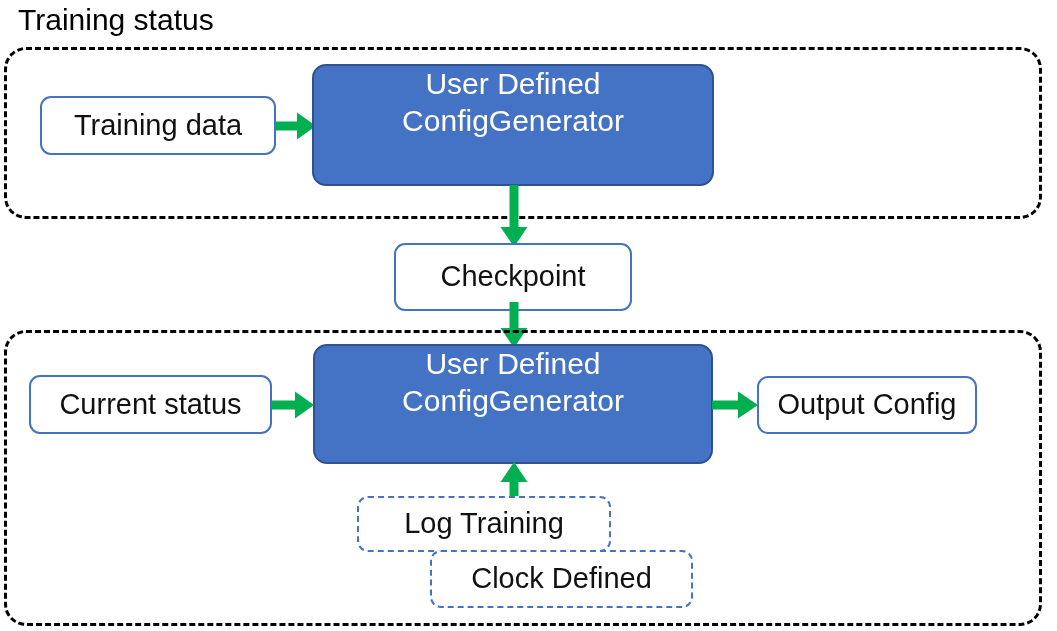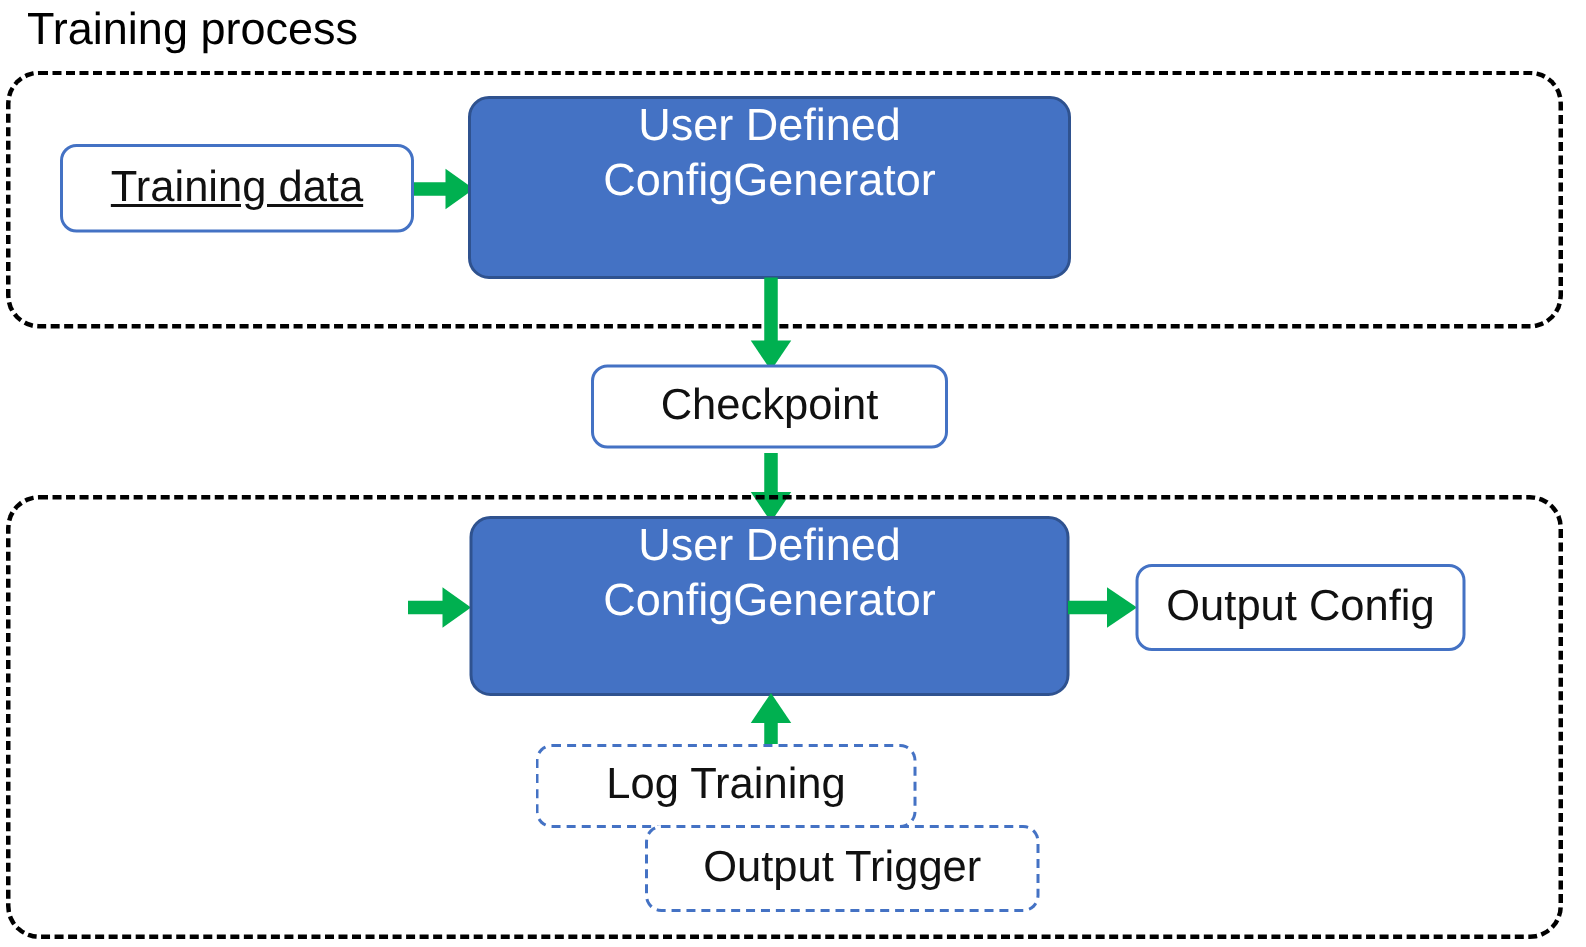--- a/index.html
+++ b/index.html
@@ -90,25 +90,25 @@
   .arrow {
     position: absolute;
     overflow: visible;
   }
 </style>
 </head>
 <body>
 
 <div id="canvas">
 
-  <div class="section-title" style="left:18px; top:3px;">Training process</div>
+  <div class="section-title" style="left:18px; top:3px;">Training status</div>
 
   <div class="process-container" style="left:4px; top:47px; width:1038px; height:172px;"></div>
 
-  <div class="node-box" style="left:40px; top:96px; width:236px; height:59px;text-decoration:underline;">
+  <div class="node-box" style="left:40px; top:96px; width:236px; height:59px;">
     <span>Training data</span>
   </div>
 
   <svg class="arrow" style="left:276px; top:111px;" width="40" height="30" viewBox="0 0 40 30">
     <g fill="#00B050">
       <rect x="0" y="10.5" width="24" height="9"></rect>
       <polygon points="21,1.5 40,15 21,28.5"></polygon>
     </g>
   </svg>
 
@@ -117,34 +117,37 @@
     <div>ConfigGenerator</div>
   </div>
 
   <svg class="arrow" style="left:499px; top:185px;" width="30" height="62" viewBox="0 0 30 62">
     <g fill="#00B050">
       <rect x="10.5" y="0" width="9" height="46"></rect>
       <polygon points="1.5,42 28.5,42 15,62"></polygon>
     </g>
   </svg>
 
-  <div class="node-box" style="left:394px; top:243px; width:238px; height:56px;">
+  <div class="node-box" style="left:394px; top:243px; width:238px; height:68px;">
     <span>Checkpoint</span>
   </div>
 
   <svg class="arrow" style="left:499px; top:302px;" width="30" height="46" viewBox="0 0 30 46">
     <g fill="#00B050">
       <rect x="10.5" y="0" width="9" height="30"></rect>
       <polygon points="1.5,26 28.5,26 15,46"></polygon>
     </g>
   </svg>
 
 
   <div class="process-container" style="left:4px; top:330px; width:1038px; height:296px;"></div>
 
+  <div class="node-box" style="left:29px; top:375px; width:243px; height:59px;">
+    <span>Current status</span>
+  </div>
 
   <svg class="arrow" style="left:272px; top:390px;" width="42" height="30" viewBox="0 0 42 30">
     <g fill="#00B050">
       <rect x="0" y="10.5" width="26" height="9"></rect>
       <polygon points="23,1.5 42,15 23,28.5"></polygon>
     </g>
   </svg>
 
   <div class="proc-box" style="left:313px; top:344px; width:400px; height:120px;">
     <div>User Defined</div>
@@ -167,16 +170,16 @@
       <rect x="10.5" y="16" width="9" height="26"></rect>
       <polygon points="1.5,20 28.5,20 15,0"></polygon>
     </g>
   </svg>
 
   <div class="trigger-box" style="left:357px; top:496px; width:254px; height:56px;">
     <span>Log Training</span>
   </div>
 
   <div class="trigger-box" style="left:430px; top:550px; width:263px; height:58px;">
-    <span>Output Trigger</span>
+    <span>Clock Defined</span>
   </div>
 
 </div>
 
 </body></html>

